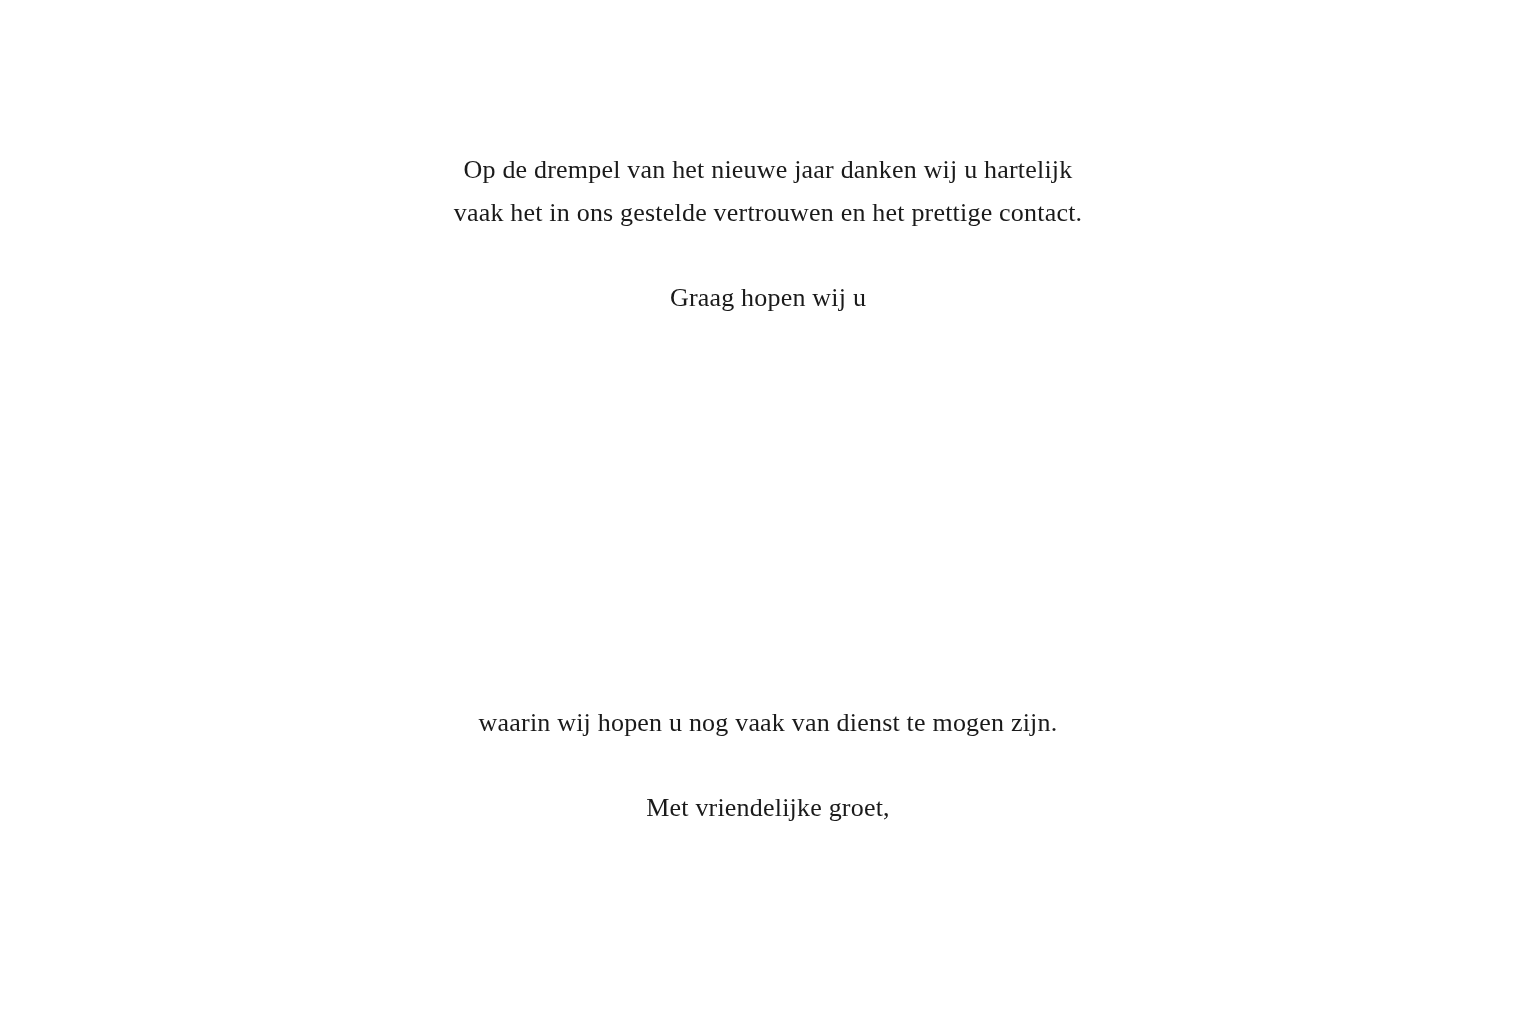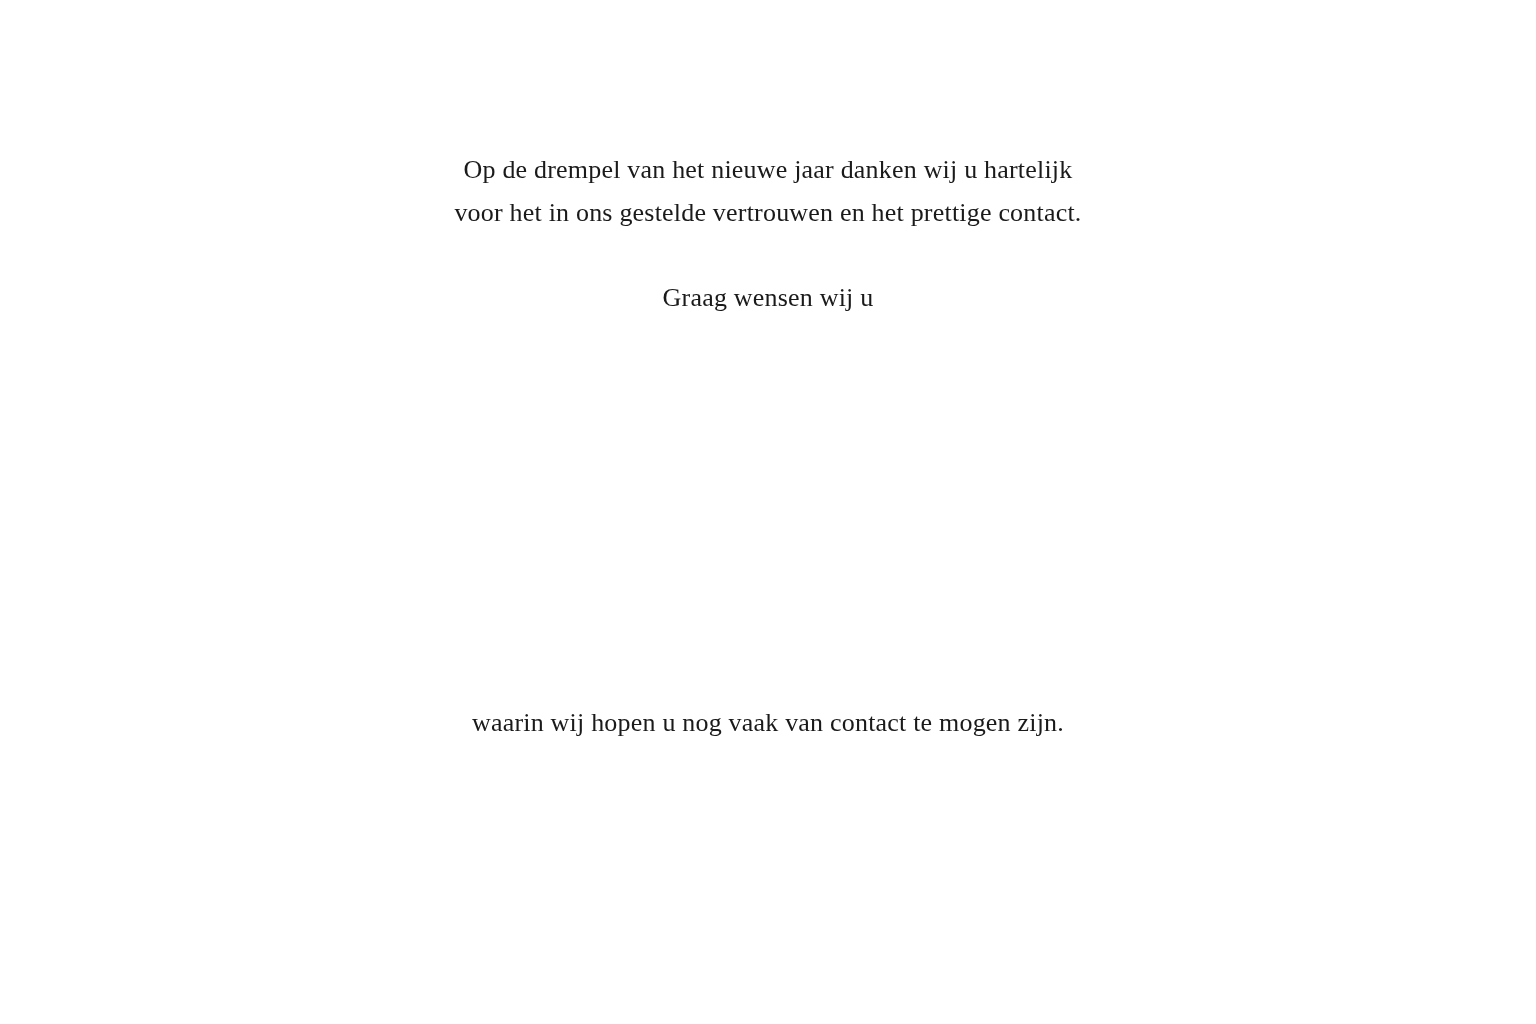--- a/index.html
+++ b/index.html
@@ -34,32 +34,33 @@
   .spacer.four  { height: 170px; }
   .spacer.five  { height: 212.5px; }
 </style>
 </head>
 <body>
 
 <main class="card">
 
   <p class="line">Op de drempel van het nieuwe jaar danken wij u hartelijk</p>
 
-  <p class="line">voor het in ons gestelde vertrouwen en het prettige contact.</p>
+  <p class="line">vaak het in ons gestelde vertrouwen en het prettige contact.</p>
 
   <div class="spacer one"></div>
 
-  <p class="line">Graag wensen wij u</p>
+  <p class="line">Graag hopen wij u</p>
 
   <div class="spacer four"></div>
 
 
   <div class="spacer five"></div>
 
-  <p class="line">waarin wij hopen u nog vaak van contact te mogen zijn.</p>
+  <p class="line">waarin wij hopen u nog vaak van dienst te mogen zijn.</p>
 
   <div class="spacer one"></div>
 
+  <p class="line">Met vriendelijke groet,</p>
 
   <div class="spacer one"></div>
 
 
 </main>
 
 </body></html>

